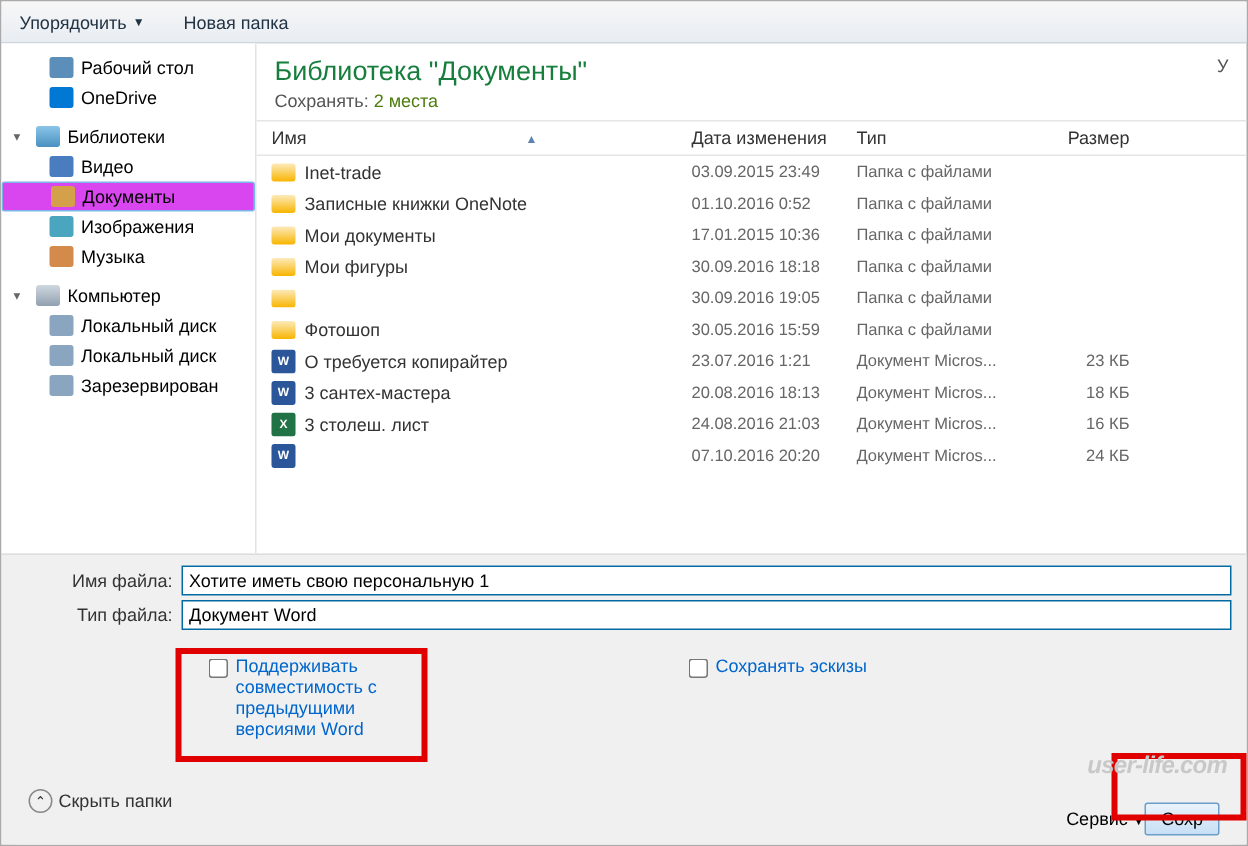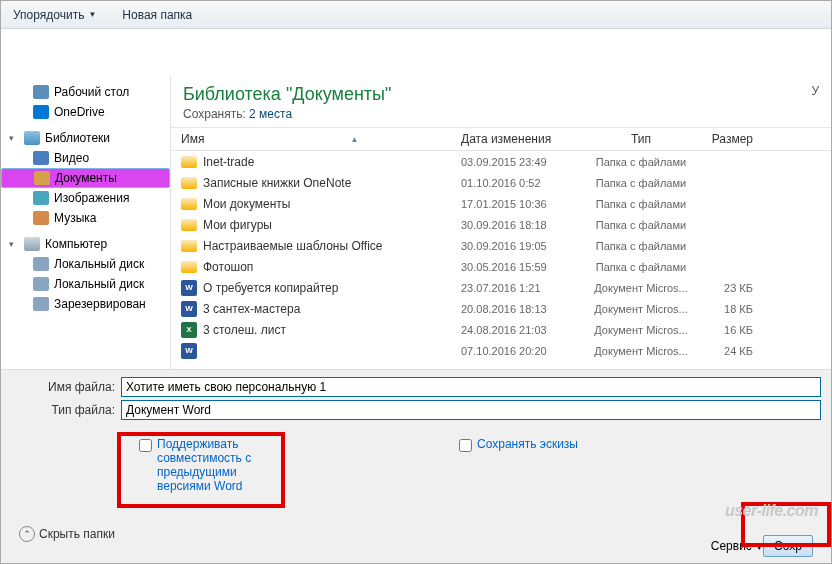--- a/index.html
+++ b/index.html
@@ -1,35 +1,35 @@
 <!DOCTYPE html>
 <html><head>
 <meta charset="utf-8">
 <style>
 * { box-sizing: border-box; margin: 0; padding: 0; font-family: "Segoe UI", Tahoma, sans-serif; font-size: 12px; }
 body { background: #fff; width: 832px; height: 564px; overflow: hidden; position: relative; }
 .dialog { width: 832px; height: 564px; display: flex; flex-direction: column; border: 1px solid #aaa; }
 .toolbar { height: 28px; background: linear-gradient(#f7f7f7,#e8edf3); border-bottom: 1px solid #d0d5db; display: flex; align-items: center; padding: 0 6px; gap: 14px; }
 .toolbar-btn { color: #234; padding: 2px 6px; display: flex; align-items: center; gap: 4px; }
-.main { flex: 1; display: flex; min-height: 0; margin-top: 47px; }
+.main { flex: 1; display: flex; min-height: 0; }
 .sidebar { width: 170px; border-right: 1px solid #e0e4e8; padding: 6px 0; overflow: hidden; background:#fff; }
 .tree-item { display: flex; align-items: center; gap: 5px; padding: 2px 4px 2px 18px; height: 20px; white-space: nowrap; }
 .tree-item.lvl1 { padding-left: 32px; }
 .tree-item.root { padding-left: 8px; margin-top: 6px; }
 .tree-item.selected { background: #d946ef; border:1px solid #7ab7e8; border-radius:2px;}
 .tree-chev { width:10px; display:inline-block; color:#666; font-size:9px;}
 .content { flex: 1; display: flex; flex-direction: column; min-width: 0; }
 .header { padding: 8px 12px 6px; border-bottom: 1px solid #e5e5e5; }
 .header h1 { font-size: 18px; font-weight: 400; color: #177e3e; }
 .header .sub { color: #555; margin-top: 2px; }
-.header .sub a { color: #0c4a6e; text-decoration: none; }
+.header .sub a { color: #4d7c0f; text-decoration: none; }
 .list-head { display: flex; border-bottom: 1px solid #e5e5e5; padding: 4px 0; color: #333; }
 .col-name { flex: 0 0 290px; padding-left: 10px; display:flex; align-items:center; gap:6px;}
 .col-date { flex: 0 0 110px; }
-.col-type { flex: 0 0 140px; text-align: center; }
+.col-type { flex: 0 0 140px; }
 .col-size { flex: 0 0 50px; text-align: right; padding-right: 8px;}
 .list-body { overflow-y: scroll; flex: 1; }
 .row { display: flex; align-items: center; height: 21px; }
 .row .col-name { gap: 6px; }
 .cell { white-space: nowrap; overflow: hidden; text-overflow: ellipsis; color: #333; }
 .col-date.cell, .col-type.cell { color: #666; font-size: 11px; }
 .col-size.cell { color:#666; font-size:11px;}
 .ficon { width:16px; height:16px; display:inline-flex; align-items:center; justify-content:center; font-size:12px;}
 .ficon.folder { background: linear-gradient(#fceabb,#f8b500); border-radius:2px; width:16px; height:12px; }
 .ficon.word { background:#2b579a; color:#fff; font-size:8px; font-weight:bold; border-radius:2px; }
@@ -173,21 +173,20 @@
               <span class="ficon folder"></span>
               <span>Мои фигуры</span>
             </div>
             <div class="col-date cell">30.09.2016 18:18</div>
             <div class="col-type cell">Папка с файлами</div>
             <div class="col-size cell"></div>
           </div>
           <div class="row">
             <div class="col-name cell">
               <span class="ficon folder"></span>
-              <span>Настраиваемые шаблоны Office</span>
             </div>
             <div class="col-date cell">30.09.2016 19:05</div>
             <div class="col-type cell">Папка с файлами</div>
             <div class="col-size cell"></div>
           </div>
           <div class="row">
             <div class="col-name cell">
               <span class="ficon folder"></span>
               <span>Фотошоп</span>
             </div>

